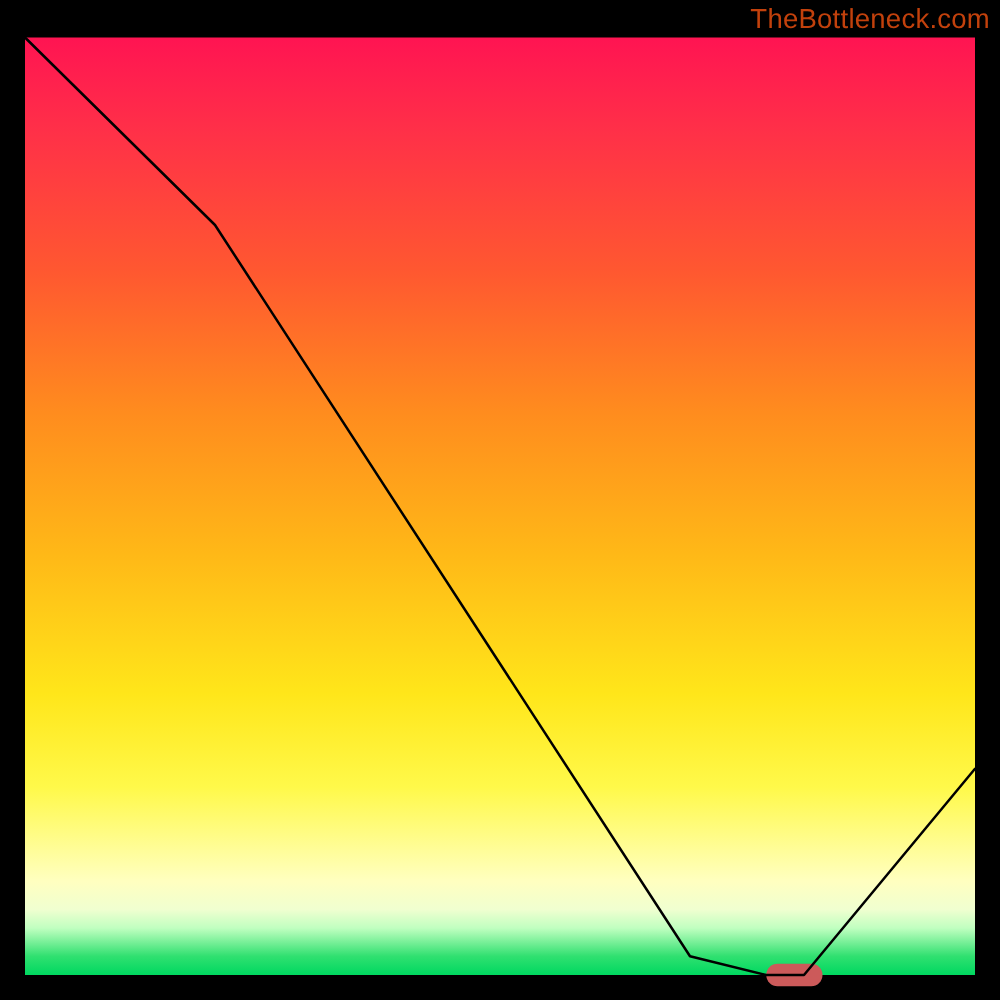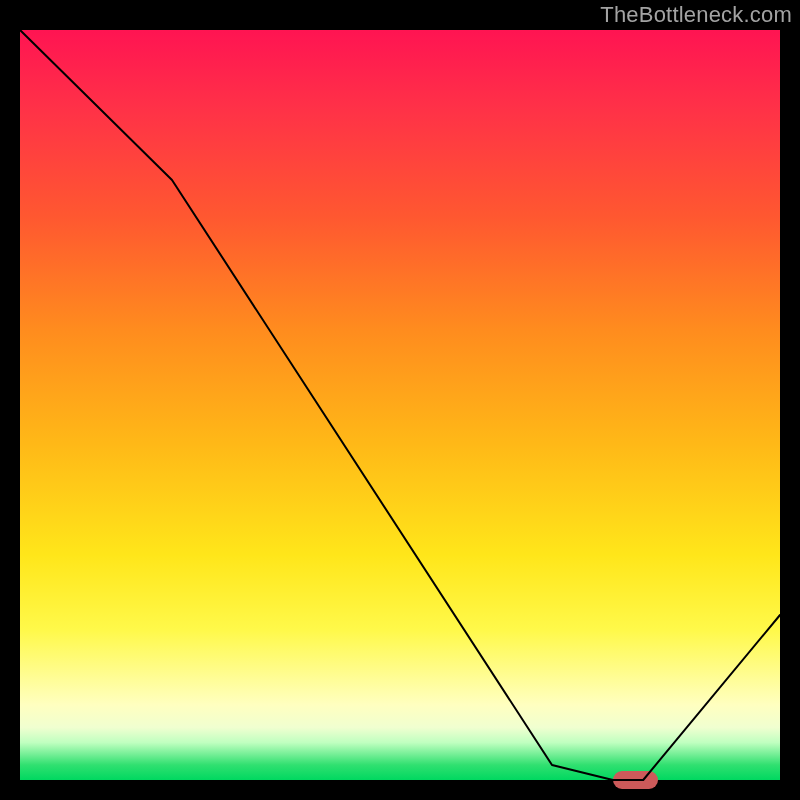--- a/index.html
+++ b/index.html
@@ -13,21 +13,21 @@
   }
   .root {
     position: relative;
     width: 800px;
     height: 800px;
   }
   .attribution {
     position: absolute;
     top: 2px;
     right: 8px;
-    color: #a3a3a3;
+    color: #c2410c;
     font-size: 22px;
     font-weight: 500;
     letter-spacing: 0.2px;
   }
   .plot-frame {
     position: absolute;
     left: 20px;
     top: 30px;
     width: 760px;
     height: 750px;

